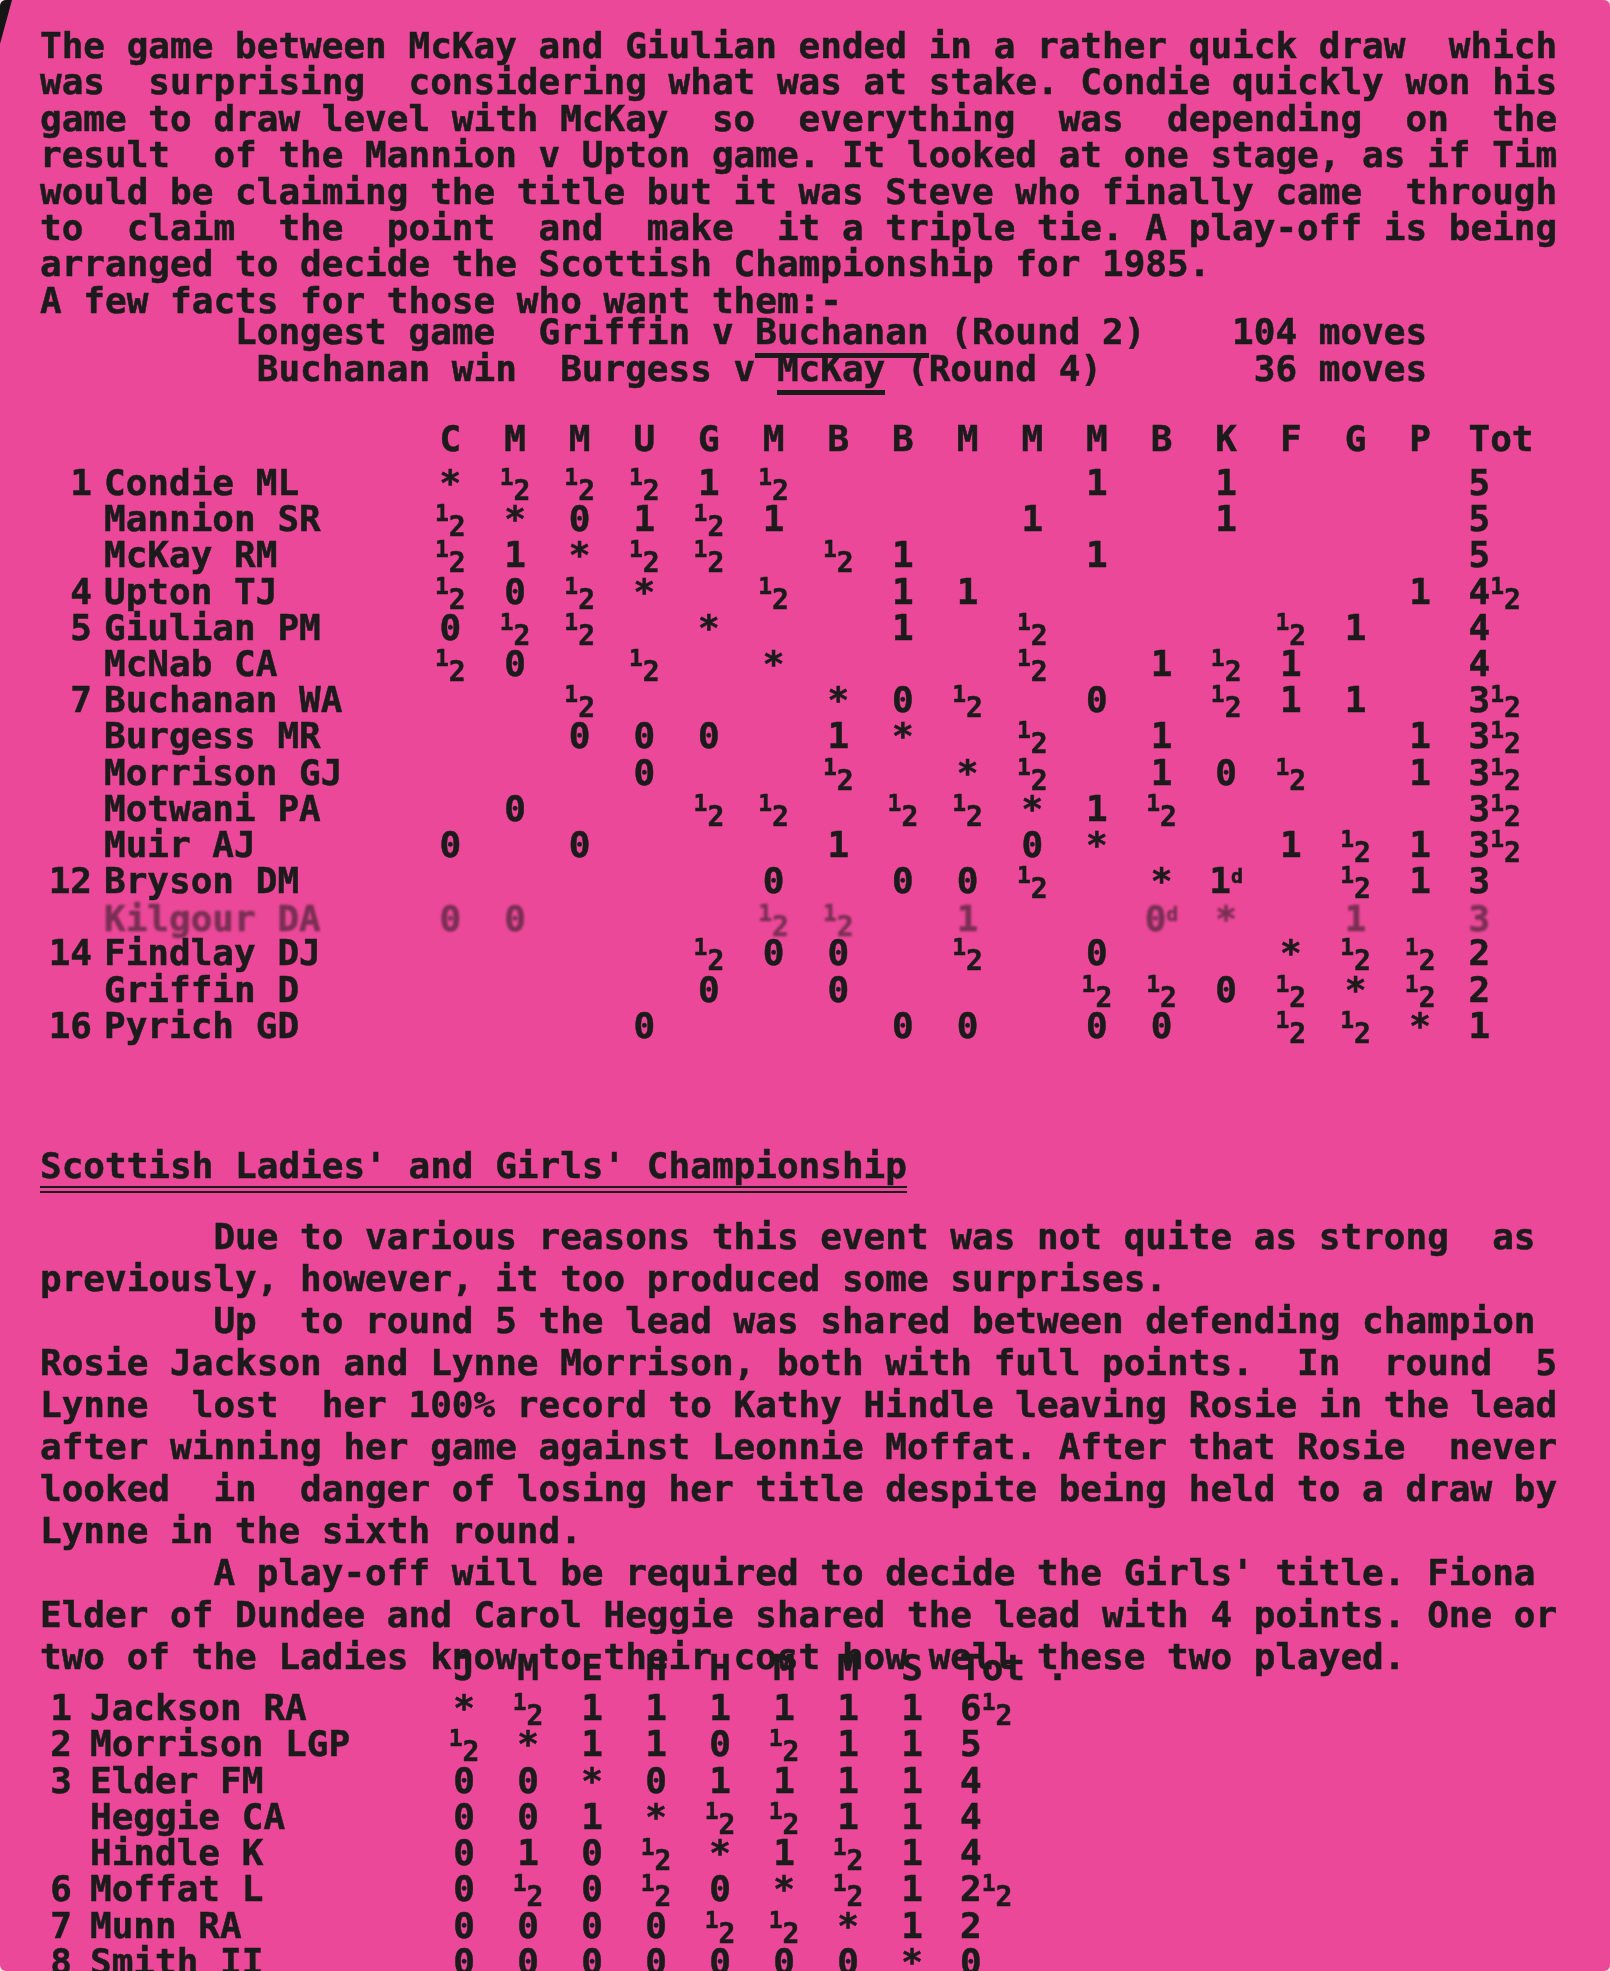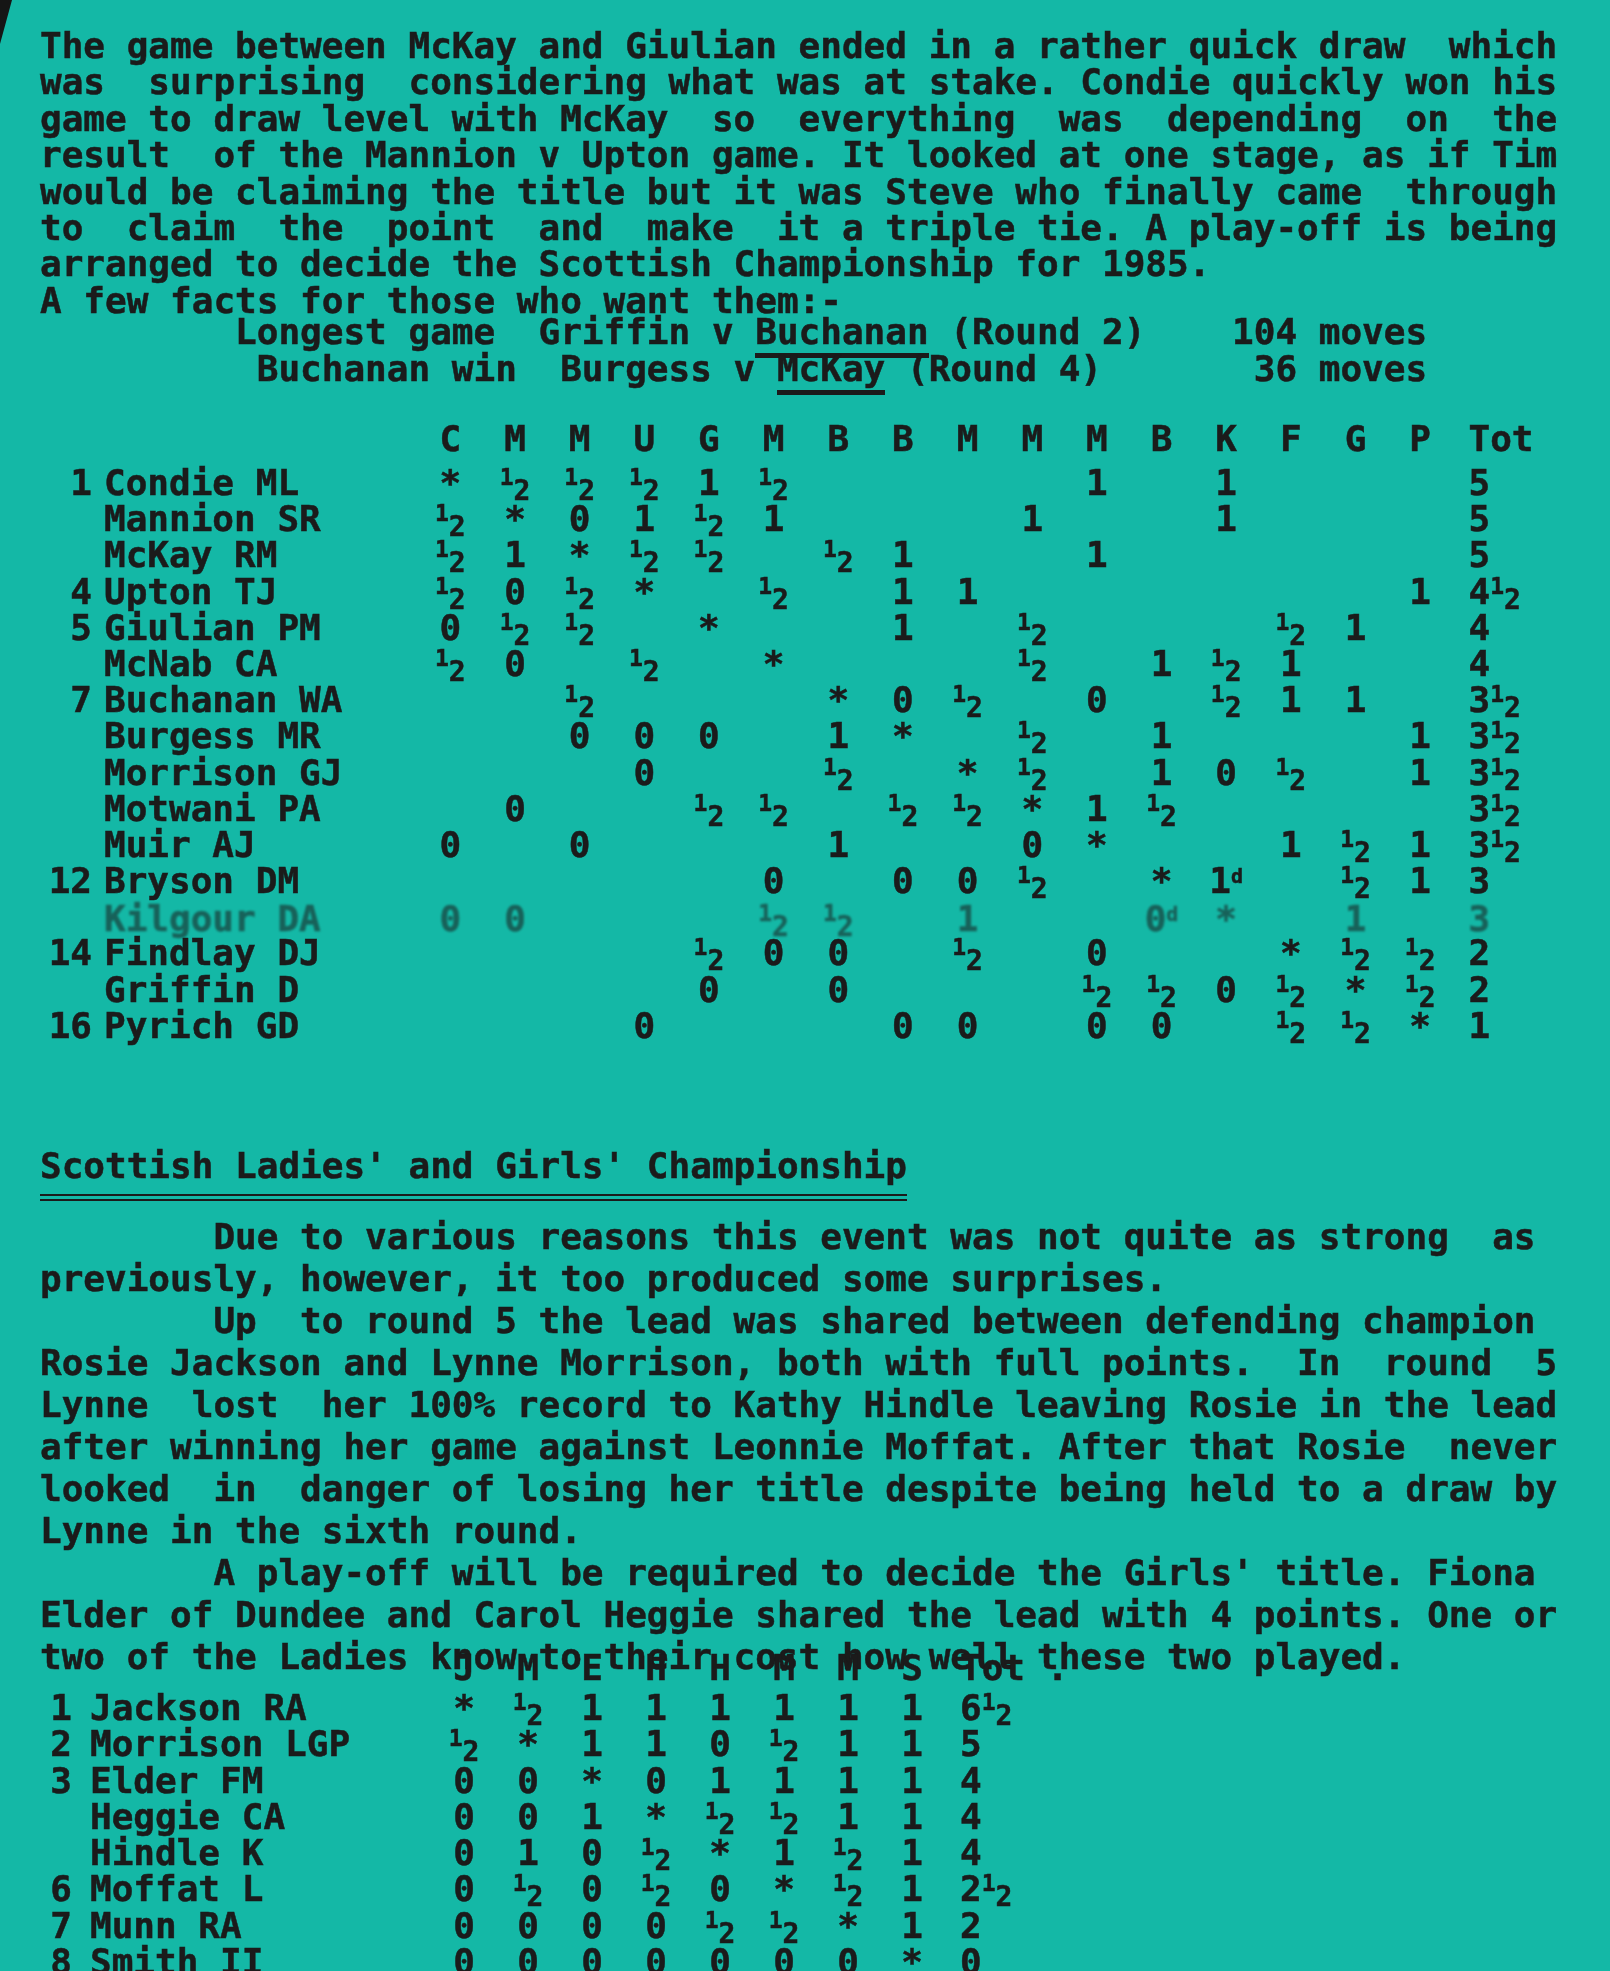--- a/index.html
+++ b/index.html
@@ -1,27 +1,27 @@
 <!DOCTYPE html>
 <html><head>
 <meta charset="utf-8">
 <style>
   html,body{margin:0;padding:0;background:#e8e6e1;}
-  .page{position:relative;width:1610px;height:1971px;background:#14b8a6;overflow:hidden;
-        font-family:"DejaVu Sans Mono",monospace;font-weight:700;color:#1b1b1b;
+  .page{position:relative;width:1610px;height:1971px;background:#ec4899;overflow:hidden;
+        font-family:"DejaVu Sans Mono",monospace;font-weight:700;color:#1b1b1b;border-radius:6px;
         -webkit-text-stroke:0.5px currentColor;}
   .mono{position:absolute;font-size:36px;line-height:36.4px;white-space:pre;letter-spacing:0;}
   .corner{position:absolute;left:0;top:0;width:12px;height:44px;background:#151515;
           clip-path:polygon(0 0,100% 0,0 100%);}
   .intro{left:40px;top:28px;}
   .facts{left:40px;top:313px;line-height:37px;text-align:right;}
   .rline{height:37px;}
   .uline{border-bottom:5px solid currentColor;padding-bottom:1px;}
   .heading{left:40px;top:1148px;}
-  .headtxt{display:inline-block;border-bottom:7px double currentColor;padding-bottom:10px;}
+  .headtxt{display:inline-block;border-bottom:7px double currentColor;padding-bottom:2px;}
   .para2{left:40px;top:1216px;line-height:42px;}
   
   .xtable{left:40px;}
   .main{top:421px;}
   .ladies{top:1650px;}
   .trow{display:grid;}
   .main .trow{grid-template-columns:60px 318px repeat(16,64.67px) 130px;height:36.2px;}
   .ladies .trow{grid-template-columns:40px 352px repeat(8,64px) 120px;height:36.3px;}
   .main .thead{height:44px;}
   .ladies .thead{height:40px;}

